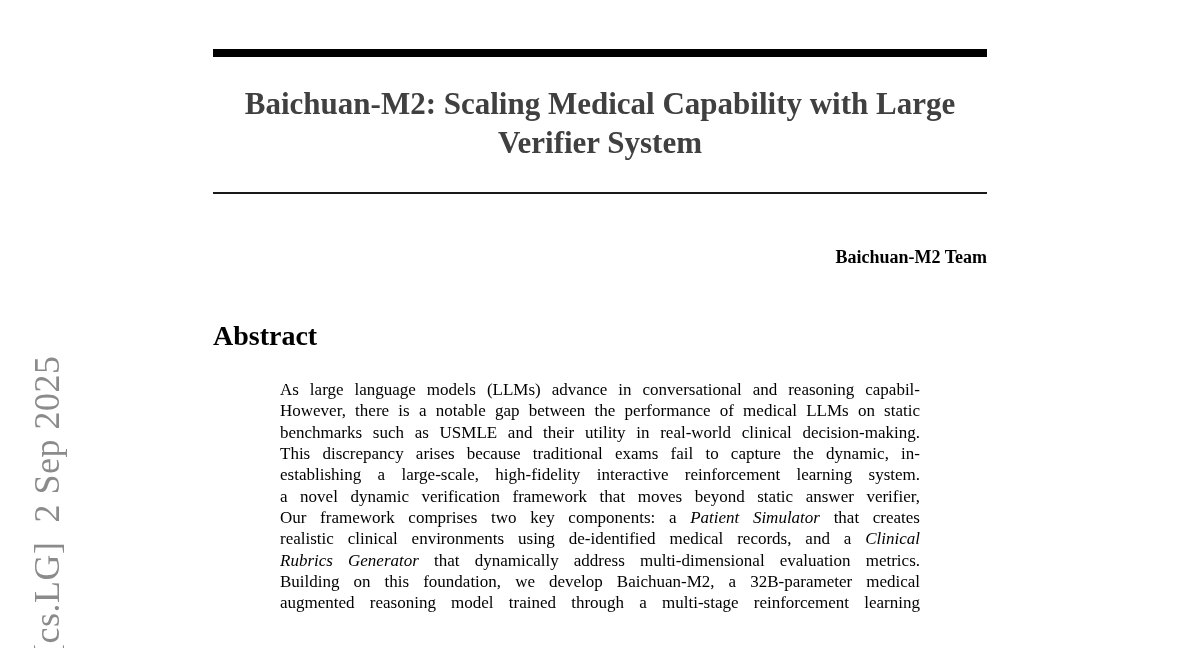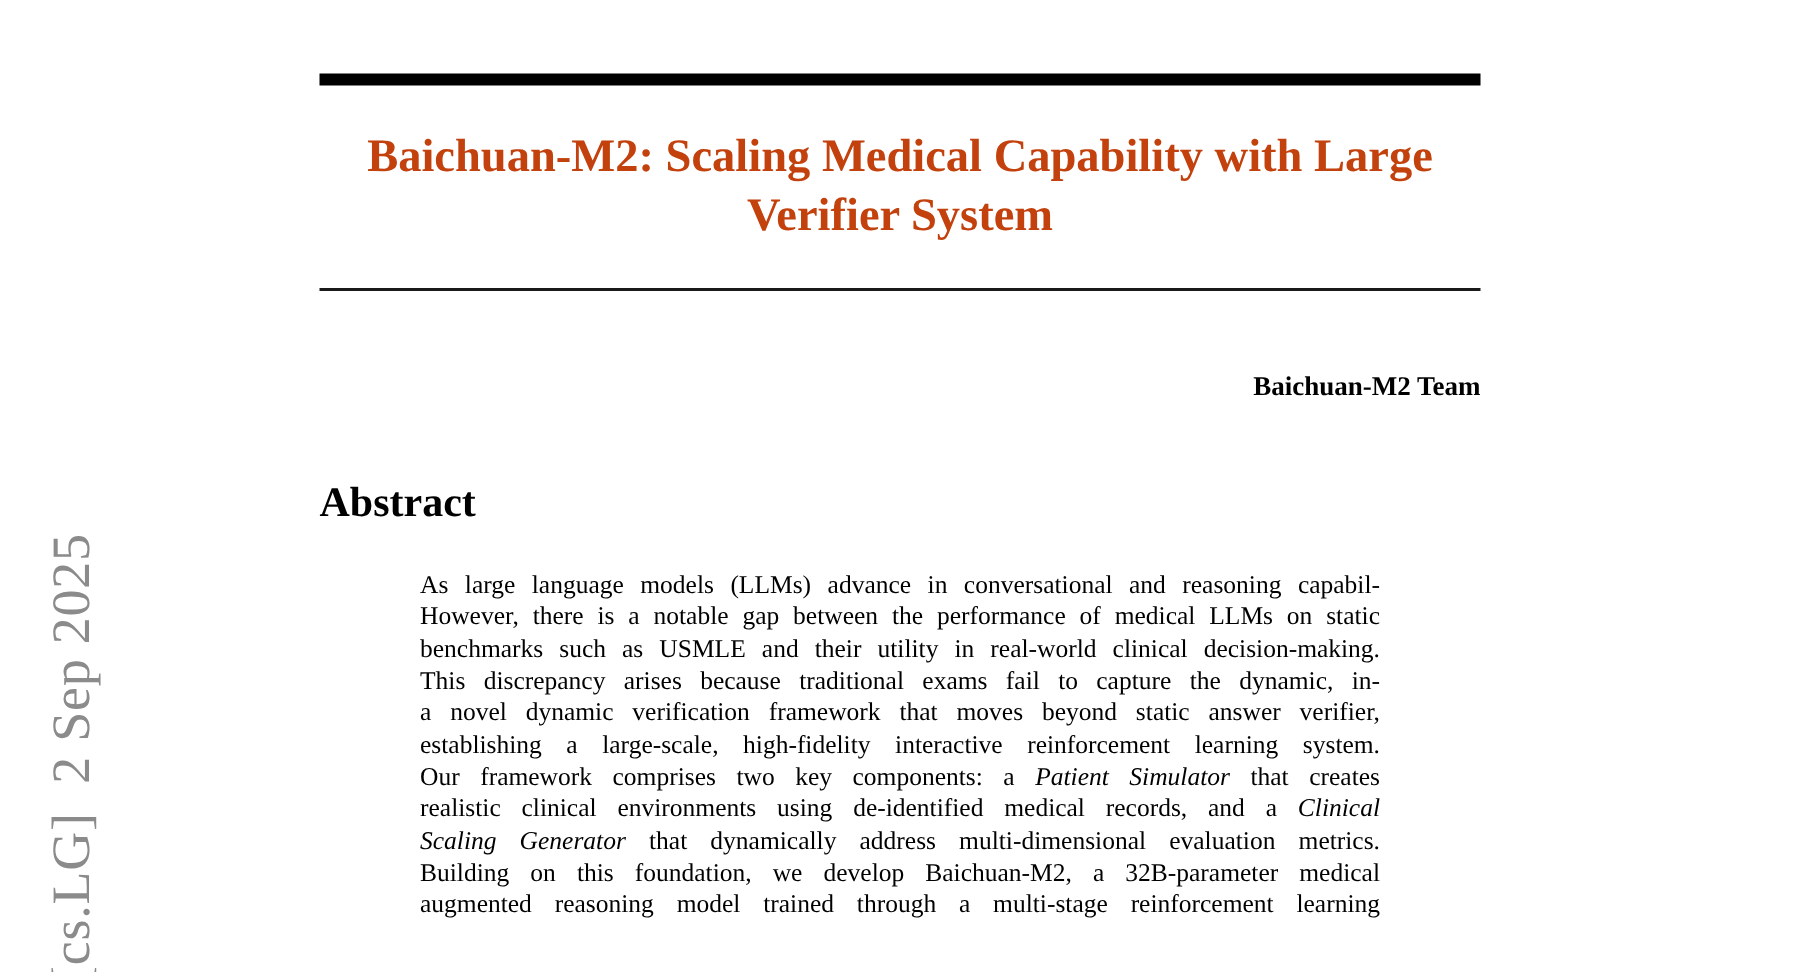--- a/index.html
+++ b/index.html
@@ -39,21 +39,21 @@
   .paper-title {
     position: absolute;
     left: 188px;
     top: 84px;
     width: 824px;
     margin: 0;
     text-align: center;
     font-weight: bold;
     font-size: 31px;
     line-height: 39px;
-    color: #c2410c;
+    color: #404040;
   }
   .rule-thin {
     position: absolute;
     left: 213px;
     top: 192px;
     width: 774px;
     height: 2px;
     background: #1a1a1a;
   }
   .author-line {
@@ -112,22 +112,22 @@
 
   <div class="author-line">Baichuan-M2 Team</div>
 
   <div class="abstract-heading">Abstract</div>
 
   <div class="abstract-body">
       <div class="abs-line"><span>As large language models (LLMs) advance in conversational and reasoning capabil-</span></div>
       <div class="abs-line"><span>However, there is a notable gap between the performance of medical LLMs on static</span></div>
       <div class="abs-line"><span>benchmarks such as USMLE and their utility in real-world clinical decision-making.</span></div>
       <div class="abs-line"><span>This discrepancy arises because traditional exams fail to capture the dynamic, in-</span></div>
+      <div class="abs-line"><span>establishing a large-scale, high-fidelity interactive reinforcement learning system.</span></div>
       <div class="abs-line"><span>a novel dynamic verification framework that moves beyond static answer verifier,</span></div>
-      <div class="abs-line"><span>establishing a large-scale, high-fidelity interactive reinforcement learning system.</span></div>
       <div class="abs-line"><span>Our framework comprises two key components: a </span><em>Patient Simulator</em><span> that creates</span></div>
       <div class="abs-line"><span>realistic clinical environments using de-identified medical records, and a </span><em>Clinical</em></div>
-      <div class="abs-line"><em>Scaling Generator</em><span> that dynamically address multi-dimensional evaluation metrics.</span></div>
+      <div class="abs-line"><em>Rubrics Generator</em><span> that dynamically address multi-dimensional evaluation metrics.</span></div>
       <div class="abs-line"><span>Building on this foundation, we develop Baichuan-M2, a 32B-parameter medical</span></div>
       <div class="abs-line"><span>augmented reasoning model trained through a multi-stage reinforcement learning</span></div>
     </div>
 
 </div>
 
 </body></html>

